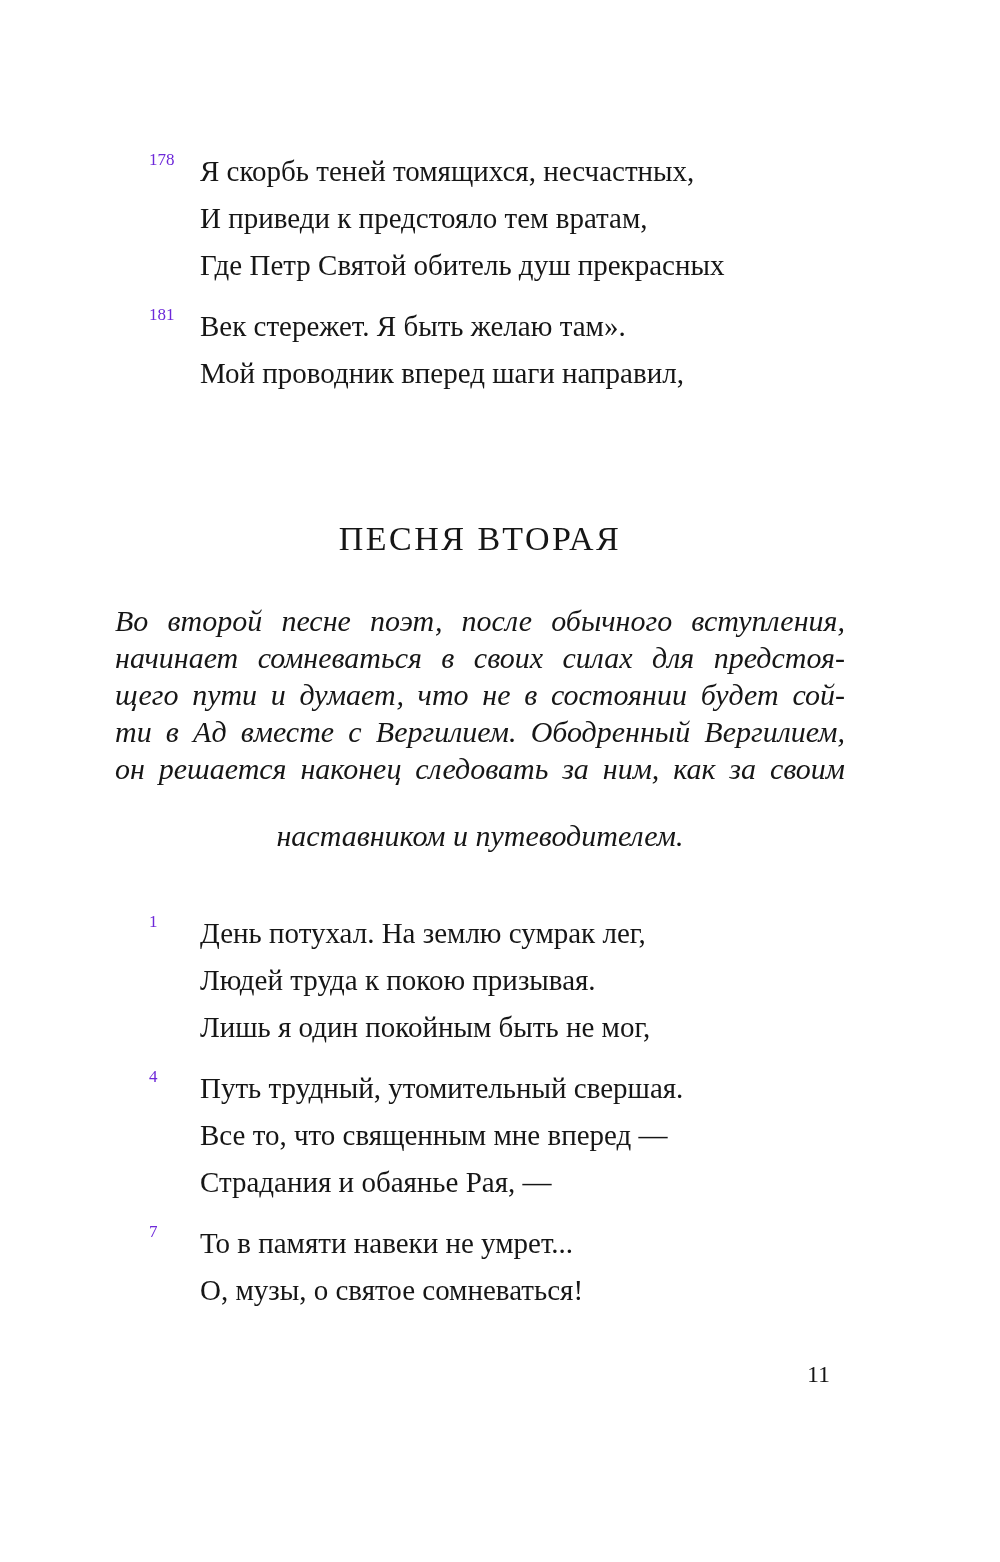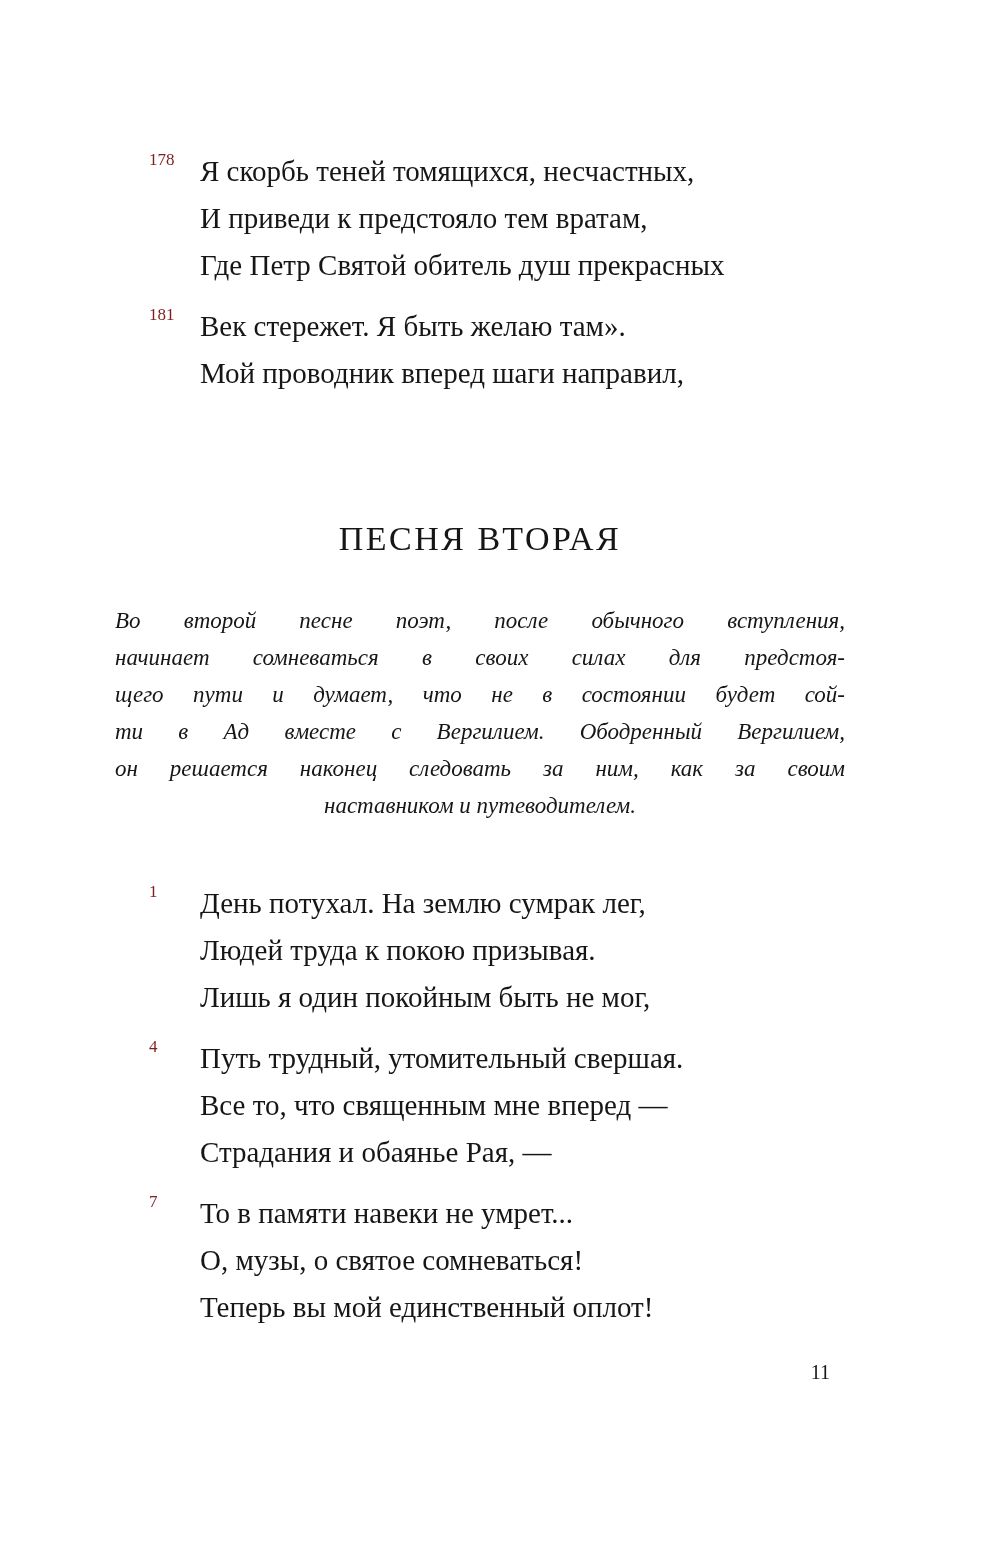--- a/index.html
+++ b/index.html
@@ -22,57 +22,58 @@
     position: relative;
     padding-left: 85px;
     margin-bottom: 14px;
   }
   .stanza .num {
     position: absolute;
     left: 34px;
     top: 3px;
     font-size: 17px;
     line-height: 1;
-    color: #7f1d1d;
+    color: #6d28d9;
   }
   .verse-line {
     font-size: 29px;
     line-height: 47px;
     white-space: nowrap;
   }
   .canto-heading {
     margin: 122px 0 0 0;
     font-size: 34px;
     font-weight: 400;
     letter-spacing: 2.5px;
     text-align: center;
     line-height: 1.2;
   }
   .summary {
     margin-top: 42px;
     font-style: italic;
-    font-size: 23px;
+    font-size: 30px;
     line-height: 37px;
   }
   .summary-line {
     text-align: justify;
     text-align-last: justify;
   }
   .summary-line.last {
     text-align: left;
     text-align-last: center;
+    margin-top: 30px;
   }
   .stanzas-bottom {
     margin-top: 56px;
   }
   .page-number {
     position: absolute;
     top: 1362px;
     right: 170px;
-    font-size: 20px;
+    font-size: 24px;
     line-height: 1;
   }
 </style>
 </head>
 <body>
 
 <div class="book-page">
 
   <section class="stanzas-top">
 
@@ -115,20 +116,19 @@
       <span class="num">4</span>
       <div class="verse-line">Путь трудный, утомительный свершая.</div>
       <div class="verse-line">Все то, что священным мне вперед —</div>
       <div class="verse-line">Страдания и обаянье Рая, —</div>
     </div>
 
     <div class="stanza">
       <span class="num">7</span>
       <div class="verse-line">То в памяти навеки не умрет...</div>
       <div class="verse-line">О, музы, о святое сомневаться!</div>
-      <div class="verse-line">Теперь вы мой единственный оплот!</div>
     </div>
 
   </section>
 
   <div class="page-number">11</div>
 
 </div>
 
 </body></html>

